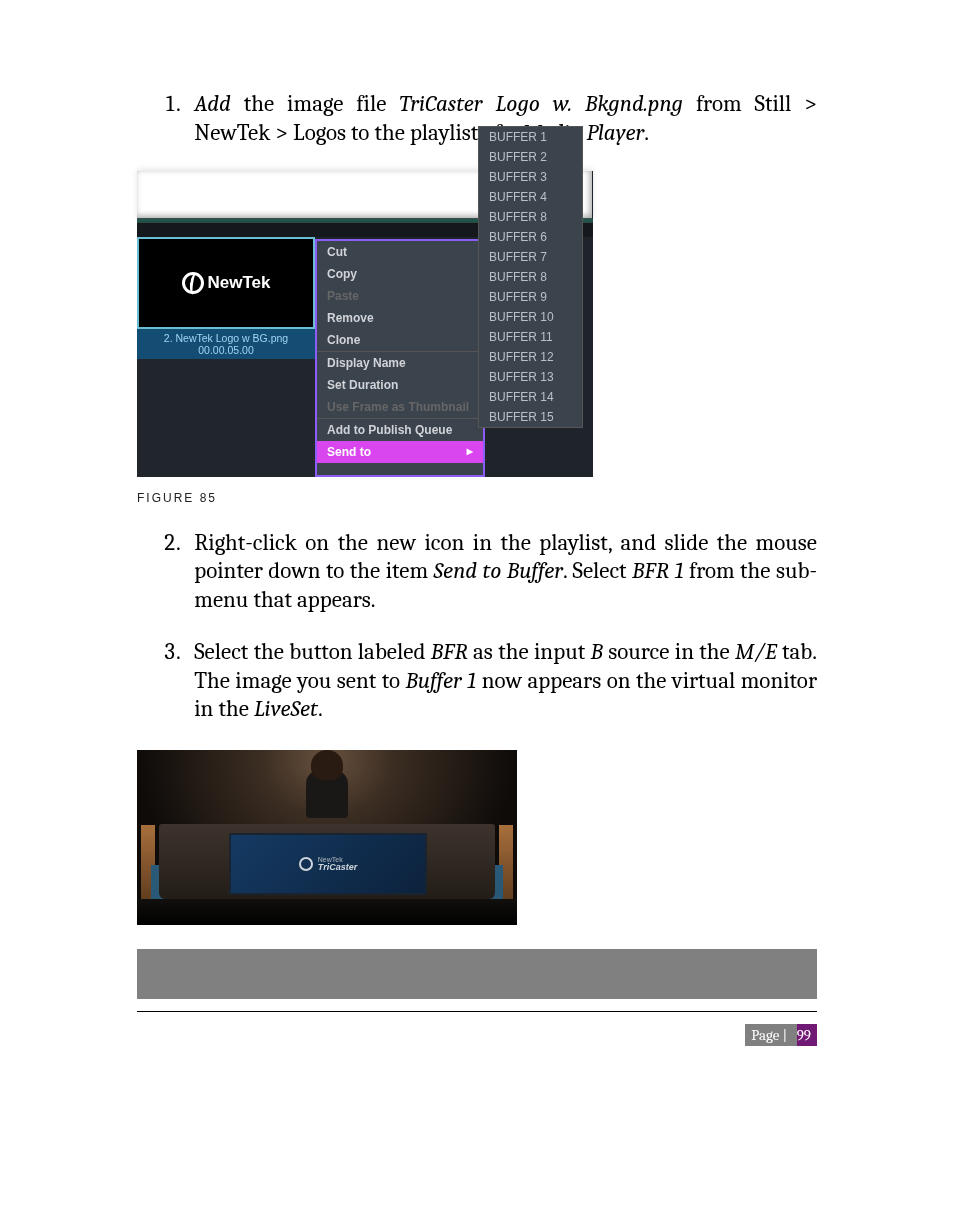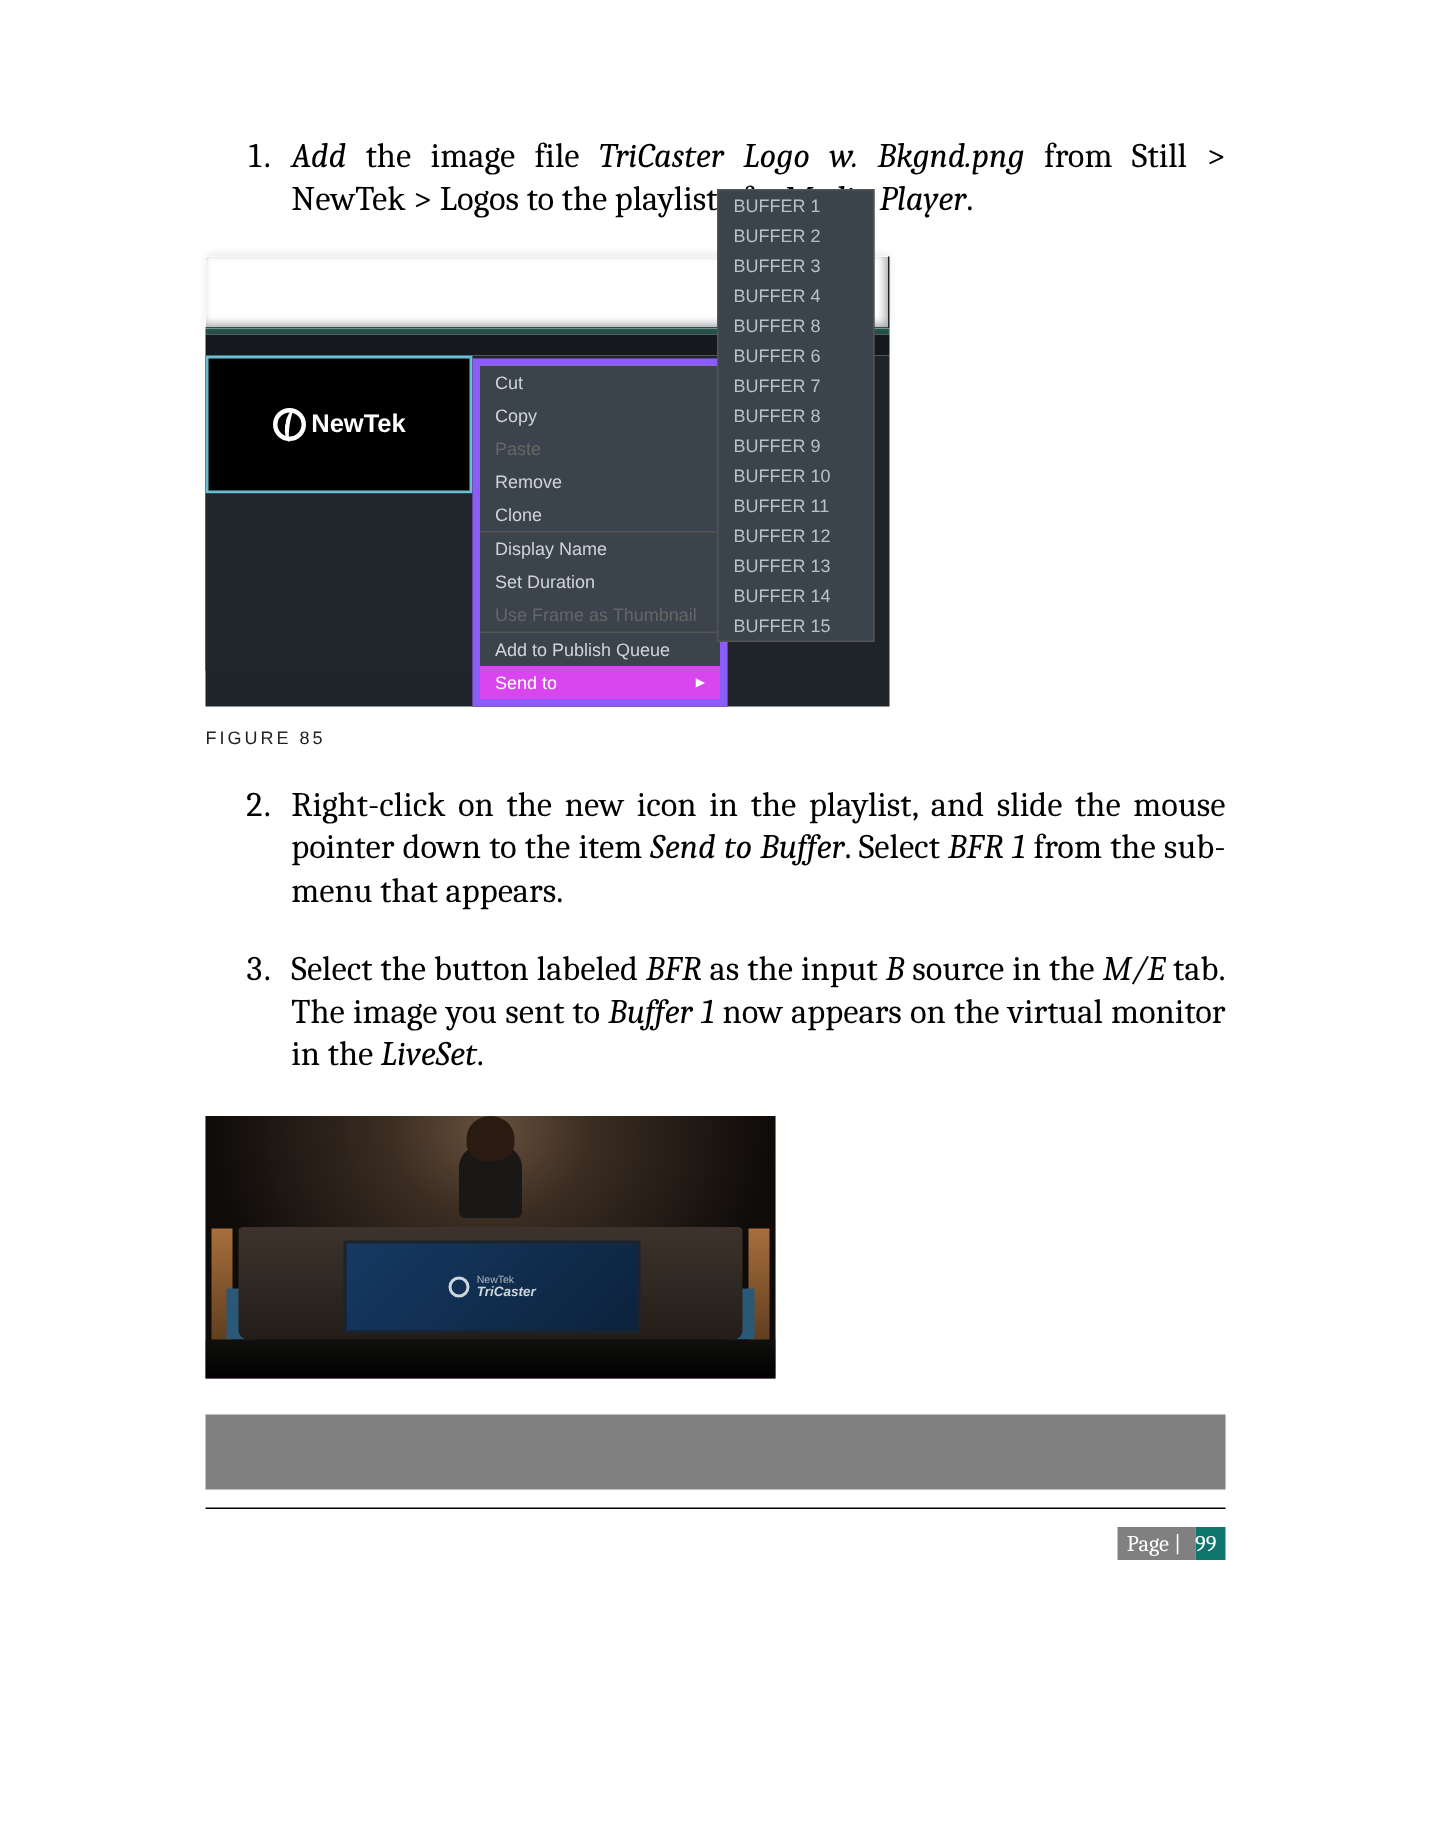--- a/index.html
+++ b/index.html
@@ -7,36 +7,36 @@
   body { font-family: Cambria, Georgia, 'Times New Roman', serif; background: #fff; color: #000; }
   .page { width: 820px; margin: 0 auto; padding: 90px 70px 40px; }
   ol.steps { padding-left: 3em; margin: 0 0 1em 0; }
   ol.steps li { font-size: 23px; margin-bottom: 1em; line-height: 1.25; padding-left: 0.4em; text-align: justify; }
   .italic { font-style: italic; }
   .figure-label { font-family: Arial, Helvetica, sans-serif; letter-spacing: 2px; color: #222; font-size: 12px; margin: 14px 0 24px 0; }
   .spacer-grey { background: #808080; height: 50px; margin-top: 24px; }
   .footer-line { border-top: 0.5px solid #000; margin-top: 12px; height: 1px; }
   .page-number { text-align: right; margin-top: 14px; font-family: Cambria, Georgia, serif; font-size: 15px; }
   .page-number span.bg { background: #808080; color: #fff; padding: 2px 6px; }
-  .page-number span.num { background: #0f766e; color: #fff; padding: 2px 6px 2px 0; }
+  .page-number span.num { background: #701a75; color: #fff; padding: 2px 6px 2px 0; }
 
   
   .fig85 { margin-top: 18px; margin-bottom: 6px; width: 456px; position: relative; font-family: Arial, sans-serif; }
   .fig85 .topshadow { height: 48px; background: #fff; box-shadow: -2px -2px 6px rgba(0,0,0,0.35) inset, 0 -2px 6px rgba(0,0,0,0.1); border-right: 1px solid #1d242c; border-bottom: 1px solid #3a4a4f; position: relative; }
   .fig85 .greenstripe { height: 4px; background: linear-gradient(#1b5d4e,#2d4a44); }
   .fig85 .titlebar { height: 14px; background: #15181d; }
   .fig85 .main { display: flex; background: #1f242b; }
   .fig85 .thumb { width: 178px; }
   .fig85 .thumb .imgblock { height: 92px; border: 2px solid #6bbed4; background: #000; display: flex; align-items: center; justify-content: center; }
   .fig85 .logo-text { display: flex; align-items: center; gap: 4px; }
   .fig85 .logo-circle { width: 22px; height: 22px; border: 3px solid #fff; border-radius: 50%; position: relative; }
   .fig85 .logo-circle::after{ content:''; position:absolute; left:5px; top:-2px; width:7px; height:22px; border-left:3px solid #fff; border-radius: 50% 0 0 50%; transform: rotate(8deg);}
   .fig85 .logo-label { color:#fff;font-weight:bold;font-size:17px;font-family:Arial,sans-serif;}
   .fig85 .thumbfoot { background:#134d74;color:#9dd6f3;font-size:10.5px;font-family:Arial,sans-serif;padding:3px 0;text-align:center;line-height:1.15;}
-  .fig85 .ctx { width: 170px; background:#3b434d;border:5px solid #8b5cf6; font-size:12px; font-family:Arial,sans-serif; margin-top: 2px; }
+  .fig85 .ctx { width: 170px; background:#3b434d;border:2px solid #8b5cf6; font-size:12px; font-family:Arial,sans-serif; margin-top: 2px; font-weight: bold; }
   .fig85 .ctx .mi { padding: 4px 10px; color:#d0d4d8; cursor:pointer;}
   .fig85 .ctx .mi.disabled { color:#666; }
   .fig85 .ctx .sep { height:1px;background:#555;margin:0;}
   .fig85 .ctx .mi.hover { background:#d946ef;color:#fff;display:flex;justify-content:space-between;align-items:center;}
   .fig85 .arrow{font-size:8px;}
   .fig85 .submenu { position:absolute; right:10px; top:-45px; width:105px; background:#3b434d;border:1px solid #555; font-family:Arial,sans-serif; font-size:12px;}
   .fig85 .submenu .mi { padding:3px 10px; color:#b9c0c6;}
   .fig85 .belowthumb { height: 118px; background: #21262d; }
 
   
@@ -75,20 +75,24 @@
       <div class="topshadow"></div>
       <div class="greenstripe"></div>
       <div class="titlebar"></div>
       <div class="main">
         <div class="thumb">
           <div class="imgblock">
             <div class="logo-text">
               <div class="logo-circle"></div>
               <span class="logo-label">NewTek</span>
             </div>
+          </div>
+          <div class="thumbfoot">
+            <div>2. NewTek Logo w BG.png</div>
+            <div>00.00.05.00</div>
           </div>
           <div class="belowthumb"></div>
         </div>
         <div class="ctx">
           <div class="mi">Cut</div>
           <div class="mi">Copy</div>
           <div class="mi disabled">Paste</div>
           <div class="mi">Remove</div>
           <div class="mi">Clone</div>
           <div class="sep"></div>

